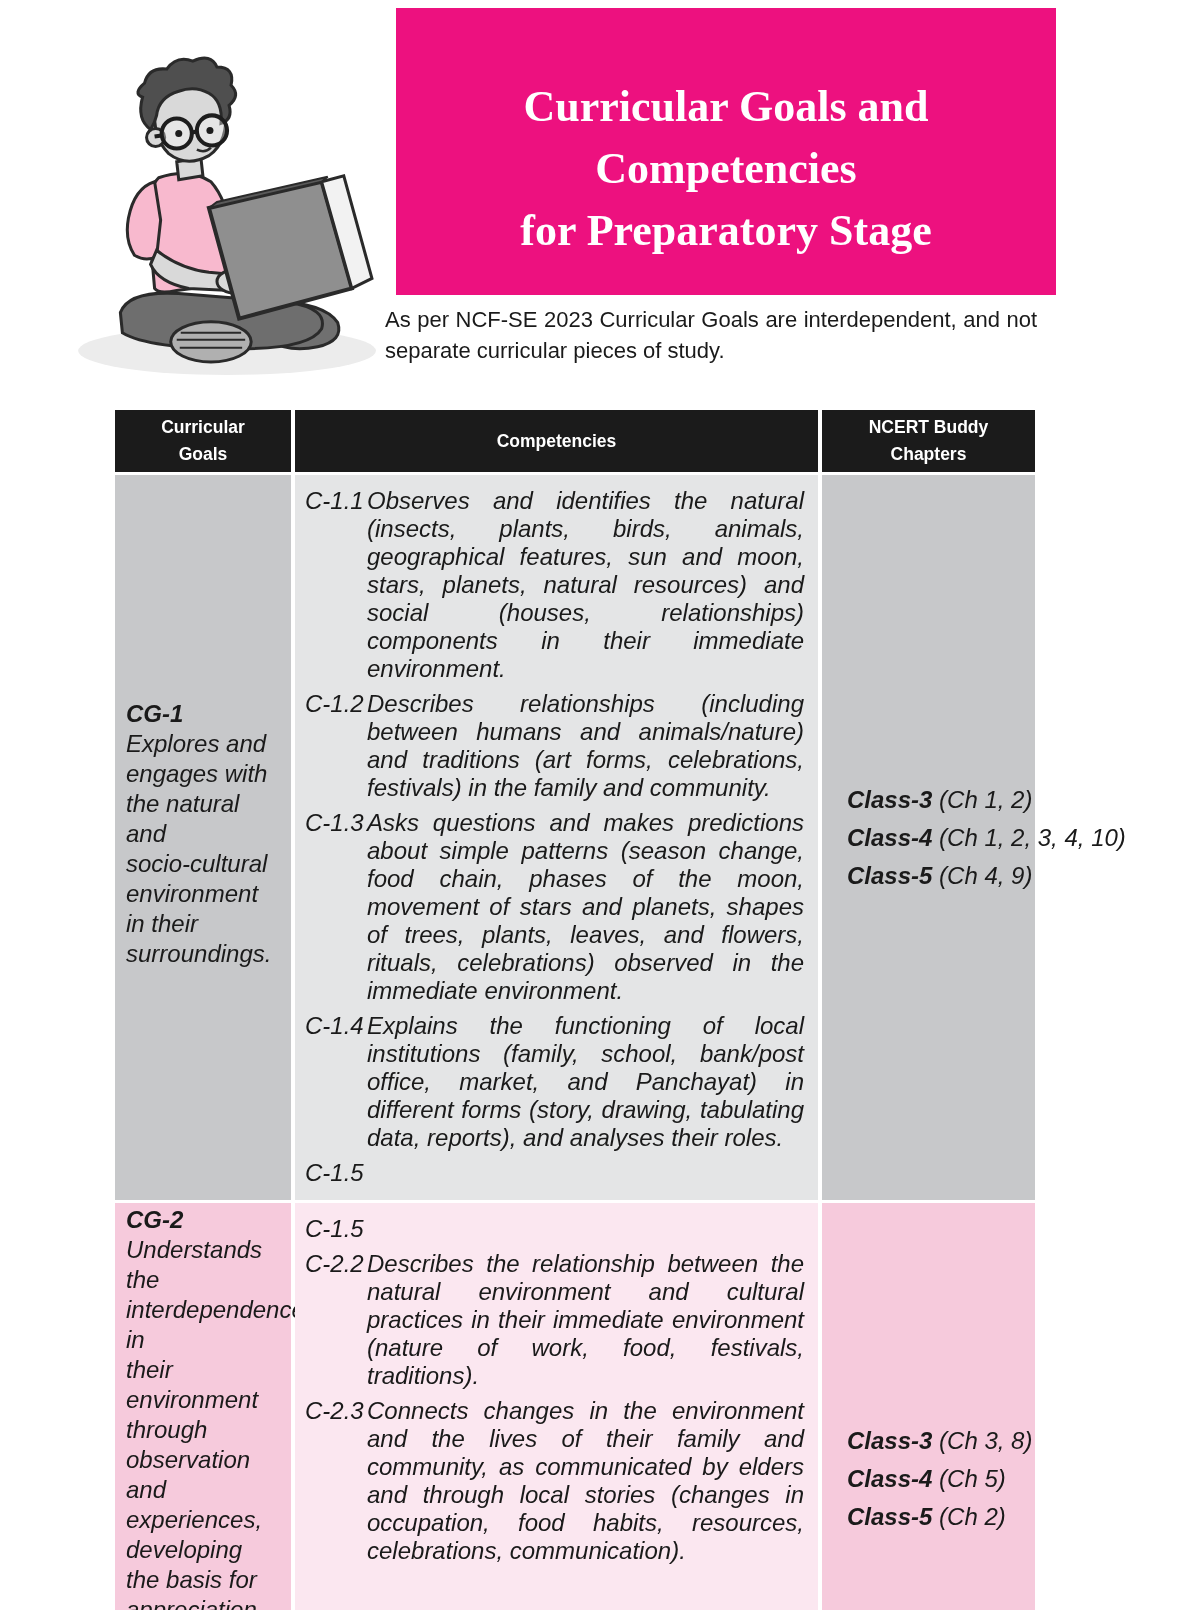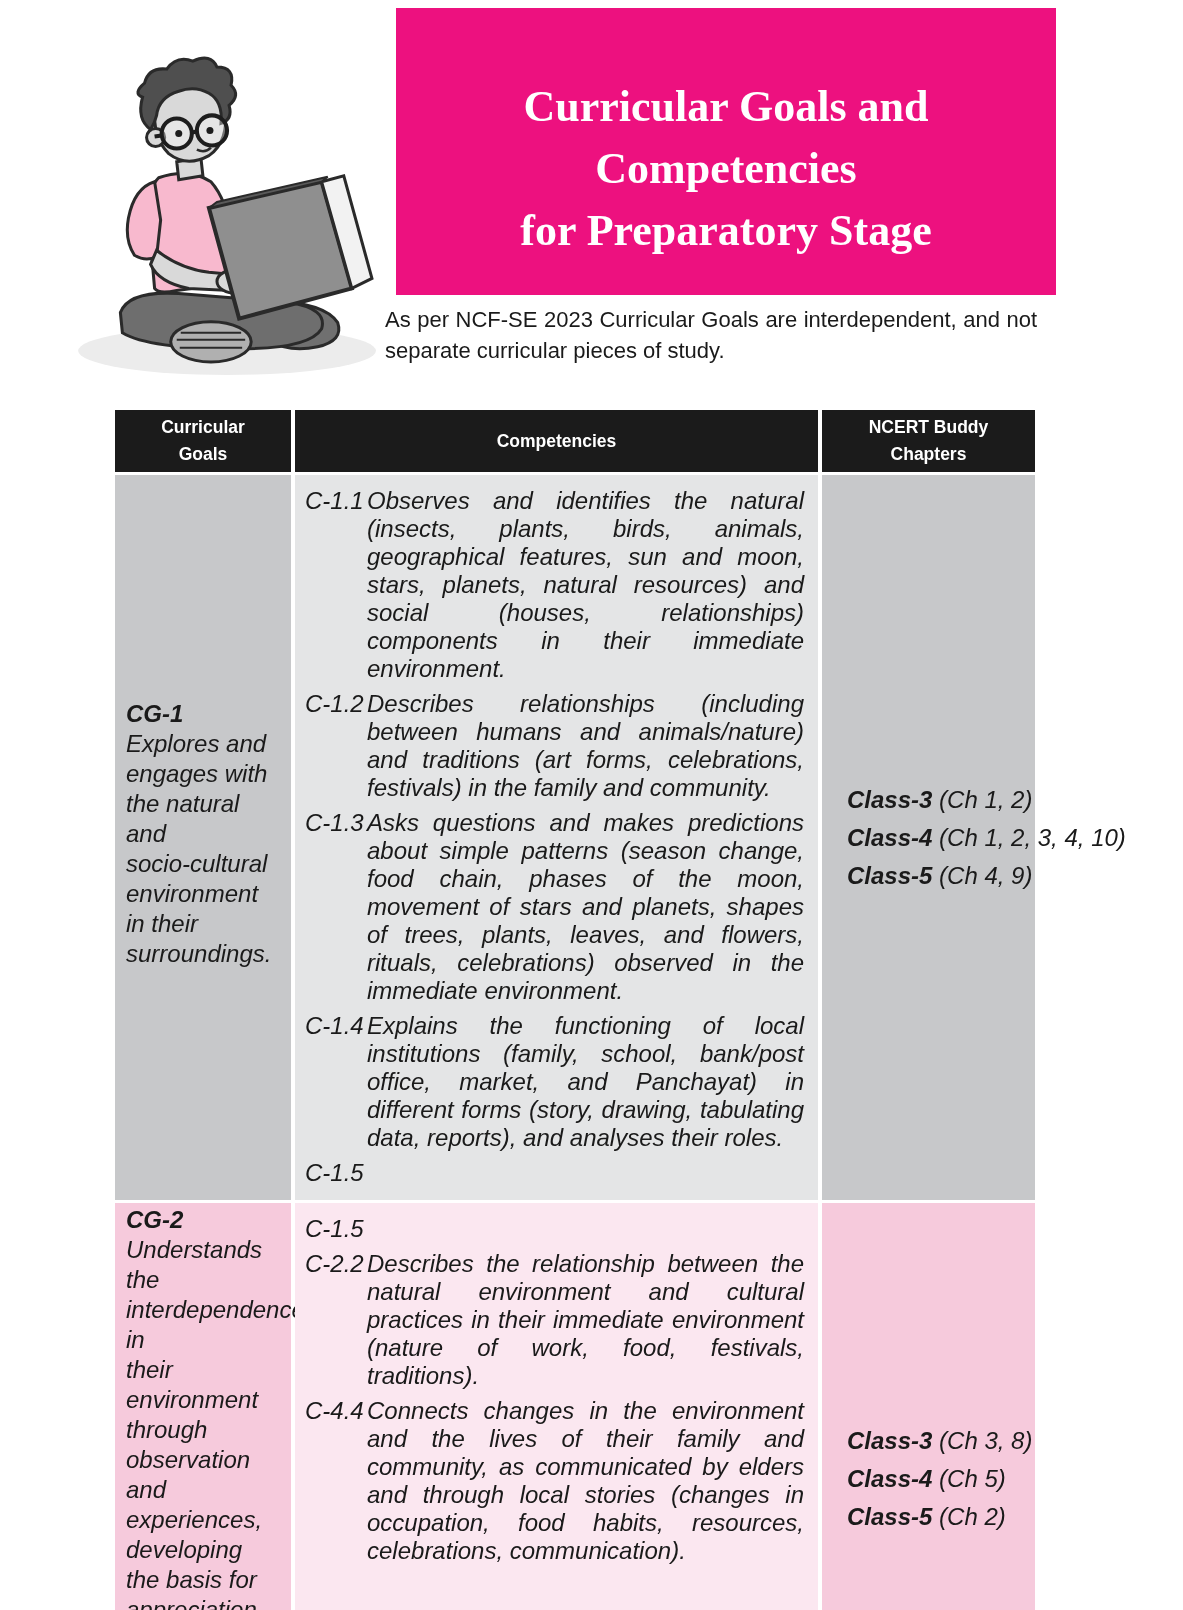--- a/index.html
+++ b/index.html
@@ -196,21 +196,21 @@
   </div>
   <div class="cell cell-comp bg-pink-center row2-min">
     <div class="comp-item">
       <span class="comp-id" data-bind="table.rows.1.competencies.0.id">C-1.5</span>
     </div>
     <div class="comp-item">
       <span class="comp-id" data-bind="table.rows.1.competencies.1.id">C-2.2</span>
       <p class="comp-text" data-bind="table.rows.1.competencies.1.text">Describes the relationship between the natural environment and cultural practices in their immediate environment (nature of work, food, festivals, traditions).</p>
     </div>
     <div class="comp-item">
-      <span class="comp-id" data-bind="table.rows.1.competencies.2.id">C-4.4</span>
+      <span class="comp-id" data-bind="table.rows.1.competencies.2.id">C-2.3</span>
       <p class="comp-text" data-bind="table.rows.1.competencies.2.text">Connects changes in the environment and the lives of their family and community, as communicated by elders and through local stories (changes in occupation, food habits, resources, celebrations, communication).</p>
     </div>
   </div>
   <div class="cell cell-ch bg-pink-side">
     <div class="chapter-line">
       <span class="cls" data-bind="table.rows.1.chapters.0.class_label">Class-3</span> <span data-bind="table.rows.1.chapters.0.range">(Ch 3, 8)</span>
     </div>
     <div class="chapter-line">
       <span class="cls" data-bind="table.rows.1.chapters.1.class_label">Class-4</span> <span data-bind="table.rows.1.chapters.1.range">(Ch 5)</span>
     </div>

